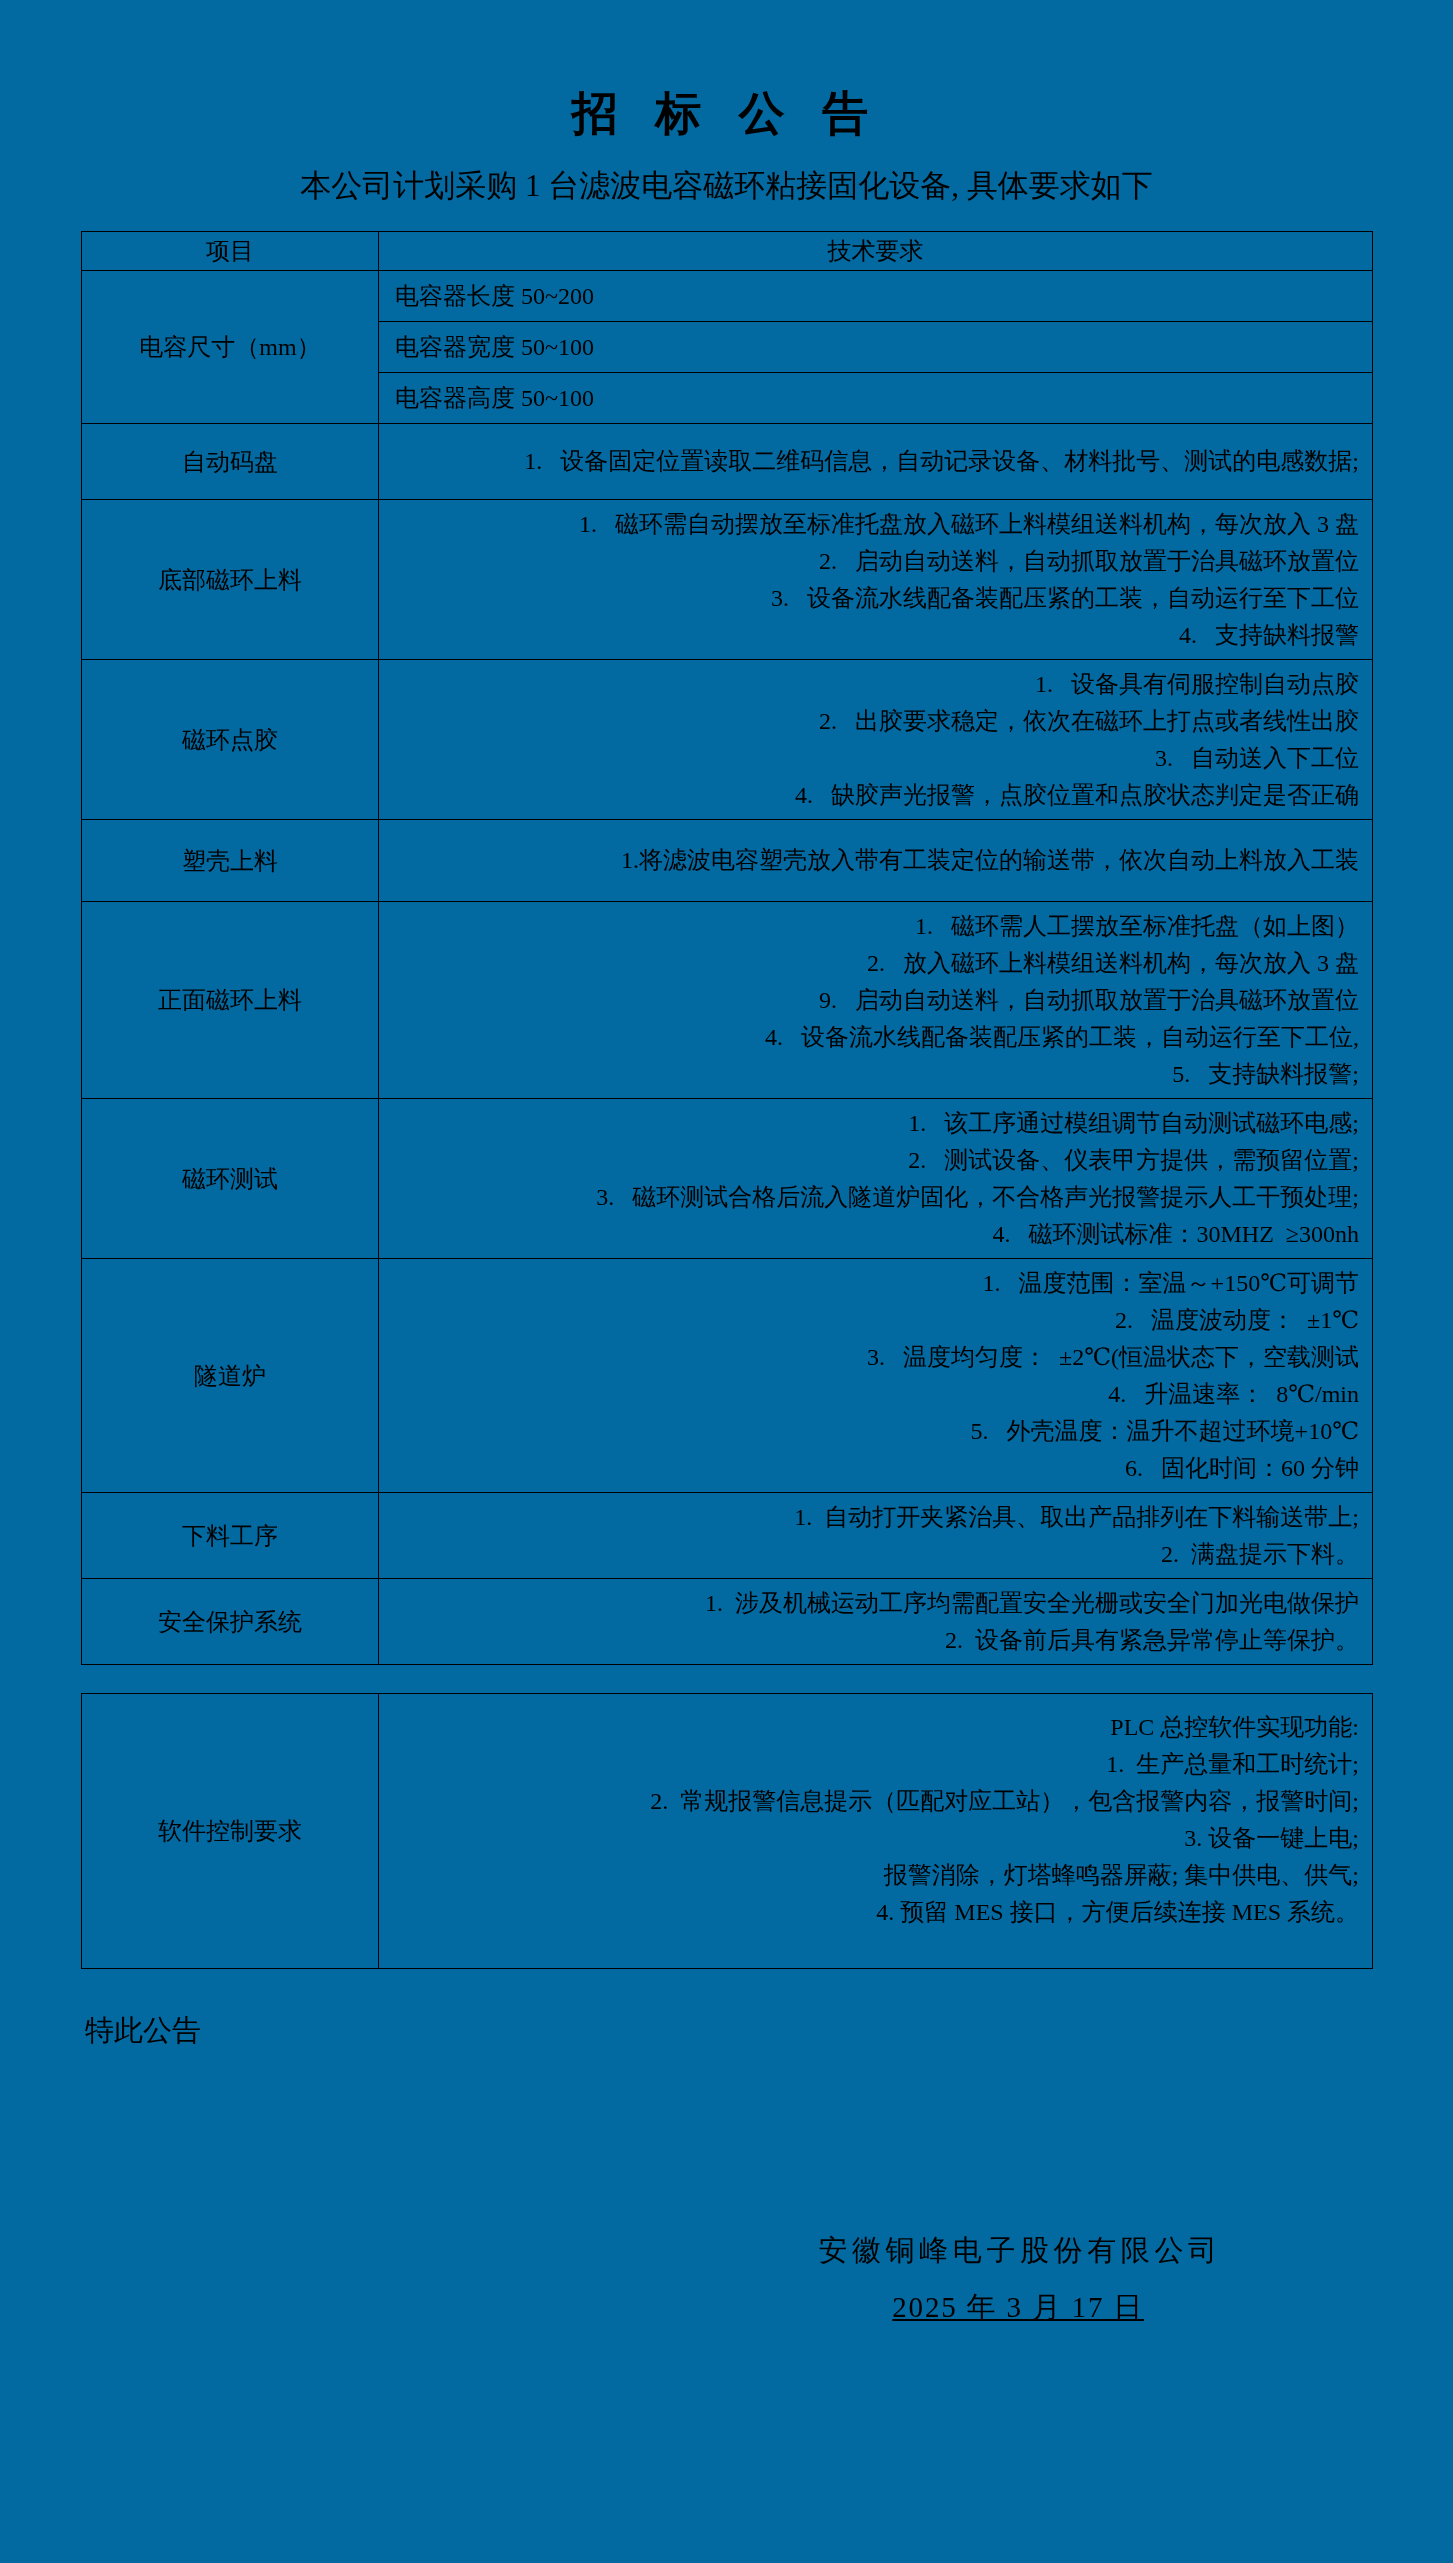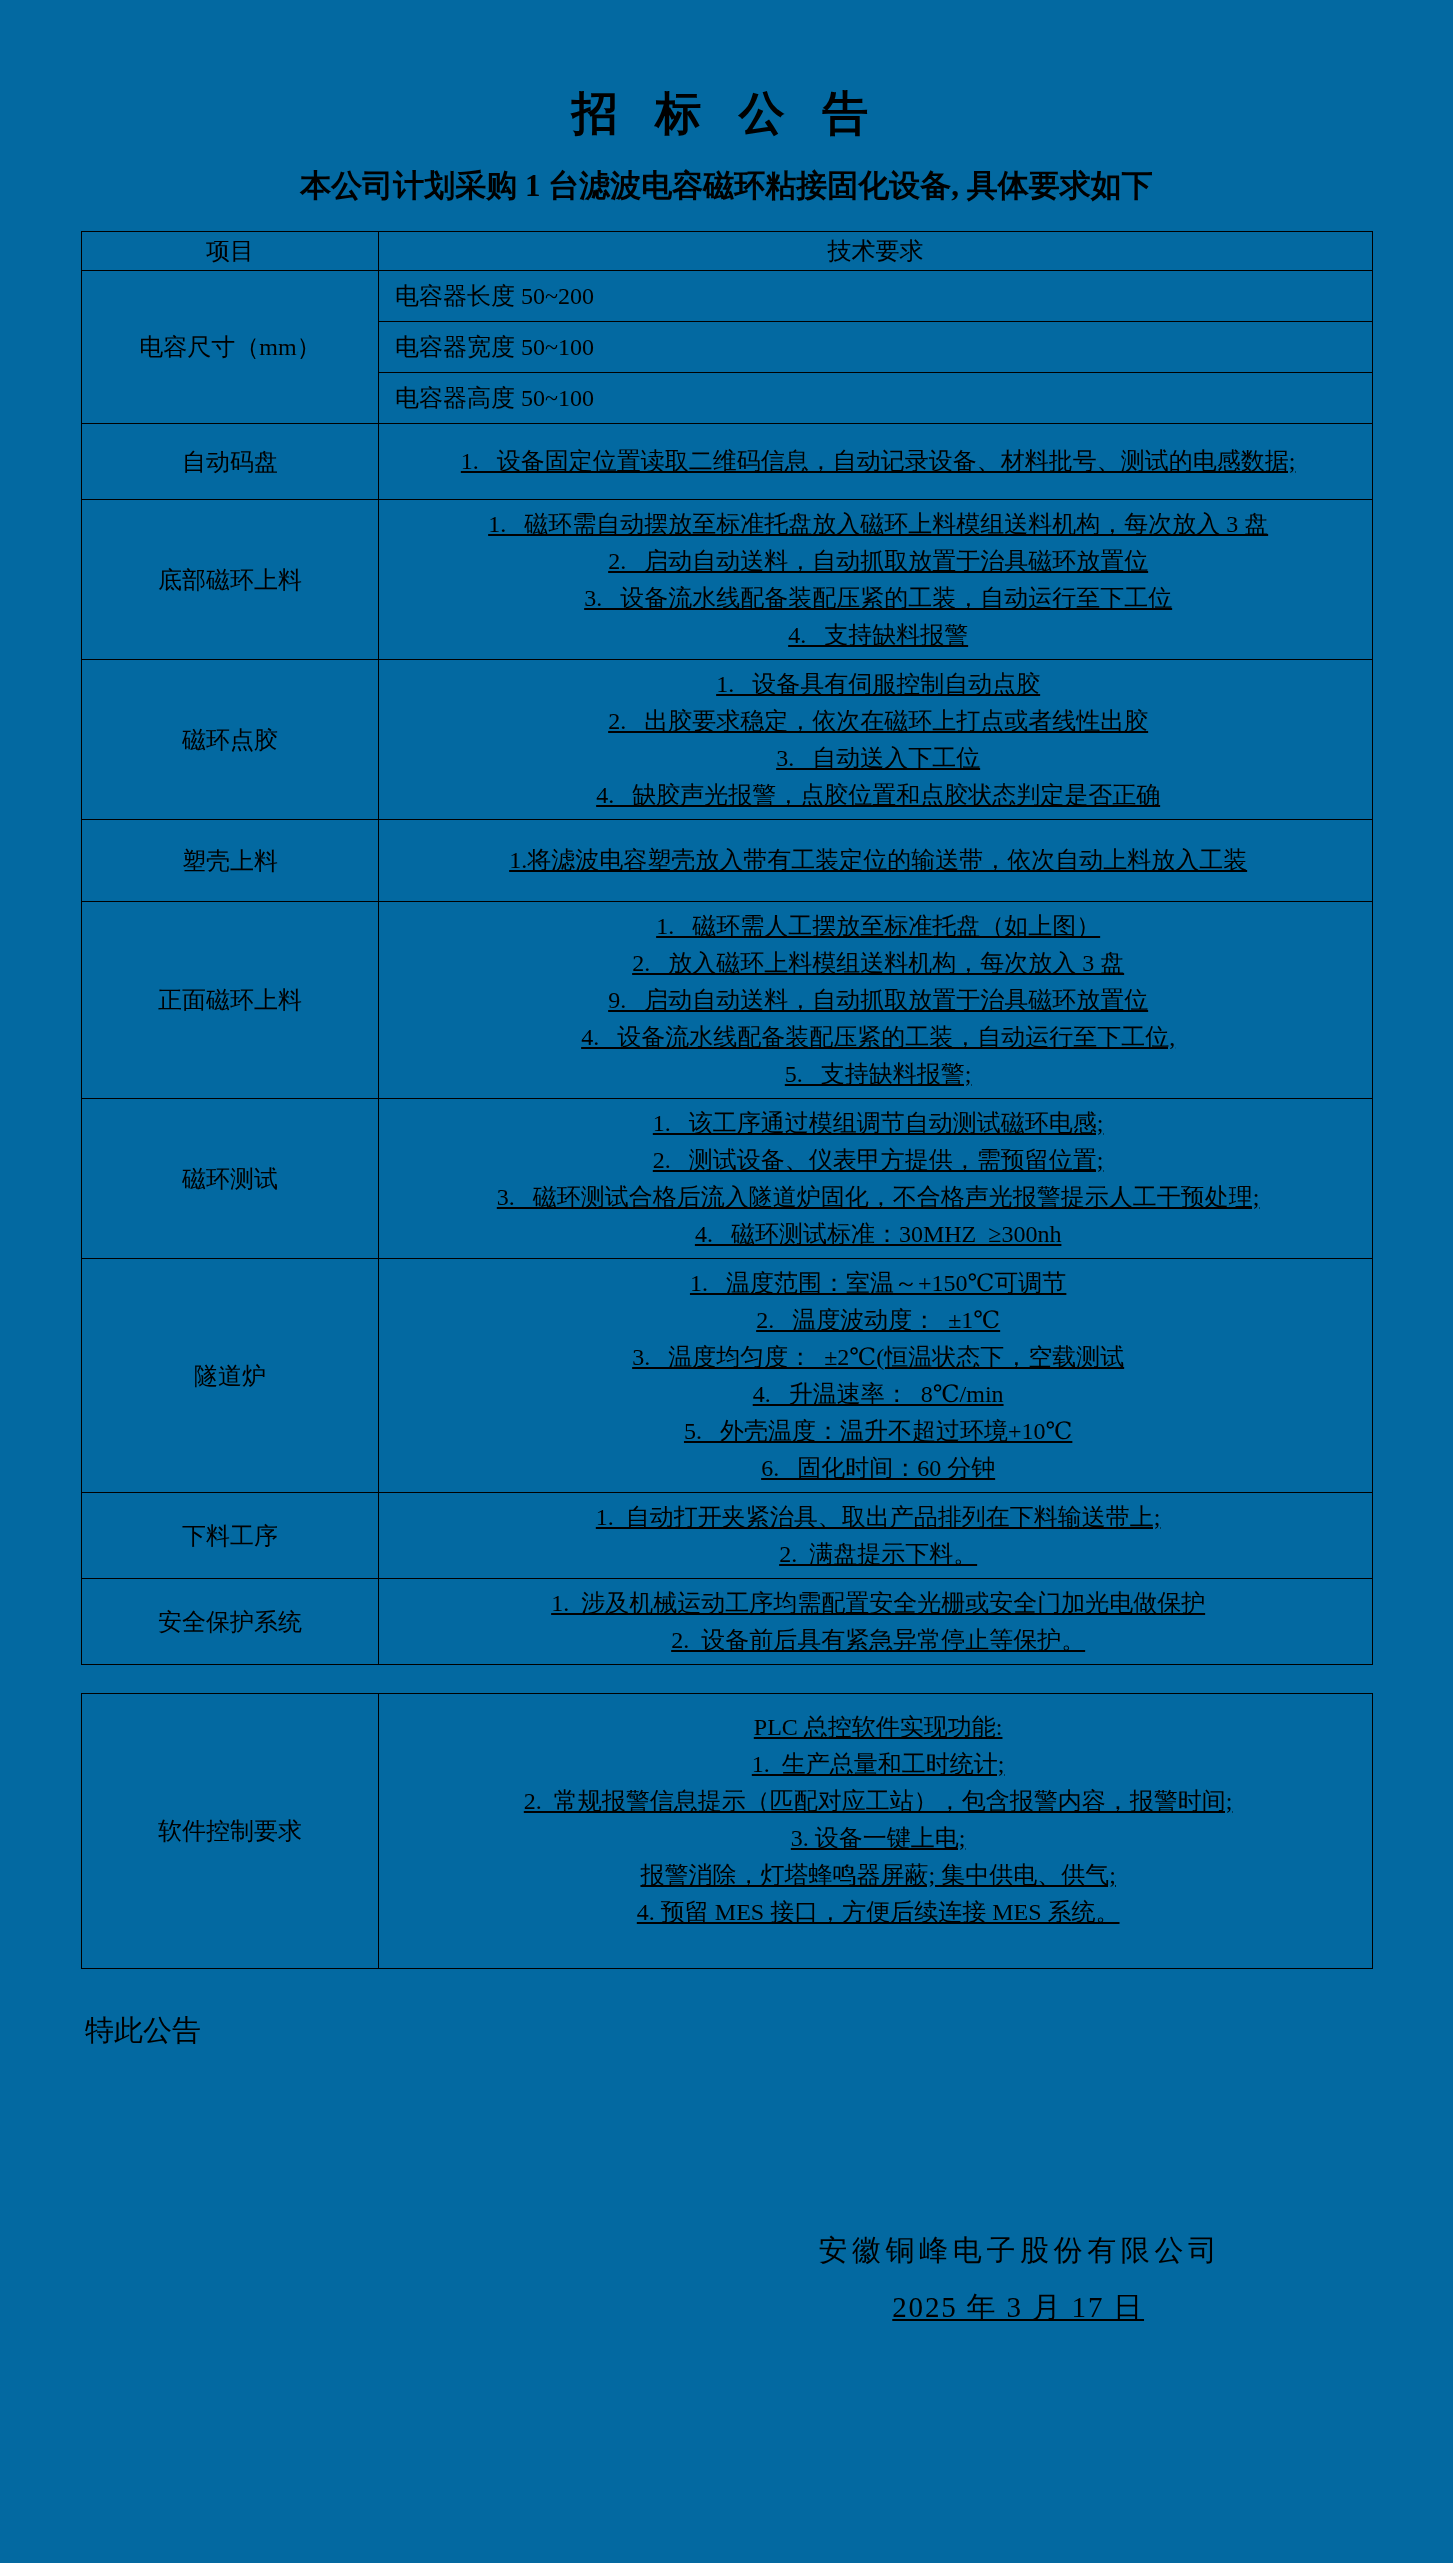--- a/index.html
+++ b/index.html
@@ -16,21 +16,20 @@
     font-size:46px;
     font-weight:bold;
     letter-spacing:13px;
     line-height:60px;
   }
   .doc-intro{
     margin-top:20px;
     text-align:center;
     font-size:31px;
     line-height:44px;
-    font-weight:bold;
   }
 
   table.spec{
     border-collapse:collapse;
     table-layout:fixed;
     margin-left:81px;
     width:1290px;
   }
   table.spec td,table.spec th{
     border:1.8px solid #000;
@@ -38,21 +37,21 @@
     font-weight:normal;
     vertical-align:middle;
     box-sizing:border-box;
   }
   col.c-item{width:297px;}
   col.c-req{width:994px;}
 
   th.hdr{height:39px;text-align:center;}
 
   td.item-cell{text-align:center;padding:3.7px 5.5px;}
-  td.req-cell{padding:5.5px 13px 5.5px 18.3px;text-align:center;text-decoration:underline;}
+  td.req-cell{padding:5.5px 13px 5.5px 18.3px;text-align:right;}
   td.sub-cell{height:51px;padding:3.7px 13px 3.7px 16.5px;text-align:left;}
 
   .ln{
     line-height:37px;
     white-space:pre-wrap;
     font-size:24px;
   }
 
   #t1{margin-top:23px;}
   #t1 tbody tr.cap-sub td.sub-cell{height:51px;padding-left:16px;}

